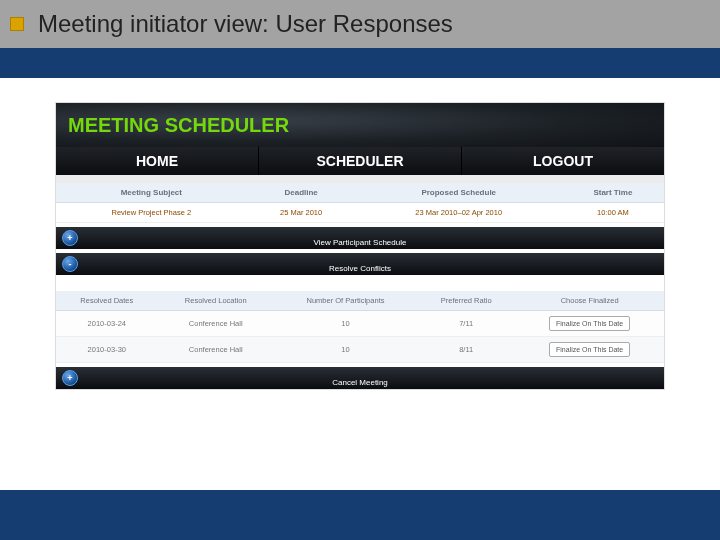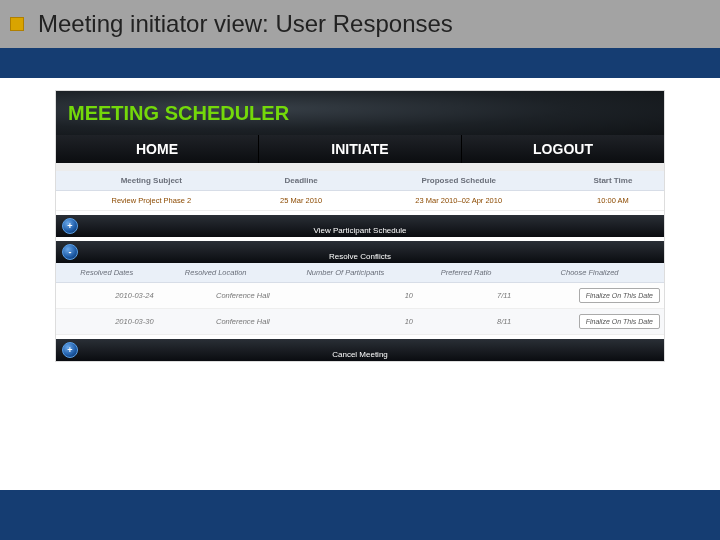--- a/index.html
+++ b/index.html
@@ -4,61 +4,61 @@
 <style>
   * { box-sizing: border-box; margin: 0; padding: 0; }
   html, body { width: 720px; height: 540px; font-family: Arial, sans-serif; background:#fff; }
   .slide { width:720px; height:540px; position:relative; background:#fff; overflow:hidden; }
   .title-band { position:absolute; top:0; left:0; right:0; height:48px; background:#a3a3a3; display:flex; align-items:center; }
   .bullet-sq { width:14px; height:14px; background:#d9a400; border:1px solid #b07f00; margin-left:10px; margin-right:14px; }
   .slide-title { font-size:24px; color:#222; font-weight:400; }
   .blue-band { position:absolute; top:48px; left:0; right:0; height:30px; background:#153d72; }
   .blue-footer { position:absolute; bottom:0; left:0; right:0; height:50px; background:#153d72; }
 
-  .shot { position:absolute; top:90px; left:55px; width:610px; background:#fff; border:1px solid #ddd; }
+  .shot { position:absolute; top:102px; left:55px; width:610px; background:#fff; border:1px solid #ddd; }
   .hdr { height:44px; background: radial-gradient(ellipse at 30% 40%, #384048 0%, #1c2126 55%, #101316 100%); display:flex; align-items:center; padding-left:12px; }
   .brand { font-size:20px; font-weight:bold; letter-spacing:0px; color:#74d90a; font-family: "Arial Black", Arial, sans-serif; }
   .nav { height:28px; background: linear-gradient(to bottom, #1f2227, #0b0d10); display:flex; }
   .nav-item { flex:1; display:flex; align-items:center; justify-content:center; color:#fff; font-size:14px; font-weight:bold; border-right:1px solid #000; cursor:pointer; }
   .nav-item:last-child { border-right:none; }
 
   .gap { background:#ececec; }
   .gap1 { height:8px; }
 
   .tbl1 { width:100%; border-collapse:collapse; font-size:8px; }
   .tbl1 th { background:#eaf0f8; color:#6a6f7a; font-weight:bold; padding:5px 4px; border-bottom:1px solid #d7dde7; text-align:center; }
   .tbl1 td { background:#fff; color:#8c4a00; padding:5px 4px; border-bottom:1px solid #eee; text-align:center; font-size:7.5px; }
 
   .barrow { height:22px; background: linear-gradient(to bottom,#2a2f36,#0a0c10); display:flex; align-items:center; color:#fff; font-size:8px; position:relative; margin-top:4px; cursor:pointer; }
   .barrow .disc { width:16px; height:16px; border-radius:50%; background: radial-gradient(circle at 35% 30%, #6aa8ea, #1d5aa5 60%, #0a2b55); border:1px solid #5aa0e8; margin-left:6px; display:flex; align-items:center; justify-content:center; color:#fff; font-size:9px; font-weight:bold; }
   .barrow .lbl { position:absolute; left:50%; transform:translateX(-50%);margin-top:8px; }
 
-  .tbl2 { width:100%; border-collapse:collapse; font-size:7.5px; margin-top:0;font-style:italic; }
+  .tbl2 { width:100%; border-collapse:collapse; font-size:7.5px; margin-top:16px; }
   .tbl2 th { background:#eaf0f8; color:#6a6f7a; font-weight:normal; padding:5px 4px; border-bottom:1px solid #d7dde7; text-align:center; }
-  .tbl2 td { background:#f7f8fa; color:#777; padding:5px 4px; border-bottom:1px solid #eee; text-align:right; }
+  .tbl2 td { background:#f7f8fa; color:#777; padding:5px 4px; border-bottom:1px solid #eee; text-align:center; }
   .tbl2 tr.alt td { background:#fdfdfd; }
   .btn-finalize { display:inline-block; padding:3px 6px; background:#fff; border:1px solid #aaa; color:#555; font-size:7px; cursor:pointer; border-radius:2px; }
 </style>
 </head>
 <body>
 
 <div class="slide">
   <div class="title-band">
     <div class="bullet-sq"></div>
     <div class="slide-title">Meeting initiator view: User Responses</div>
   </div>
   <div class="blue-band"></div>
 
   <div class="shot">
     <div class="hdr">
       <div class="brand">MEETING SCHEDULER</div>
     </div>
     <div class="nav">
       <div class="nav-item">HOME</div>
-      <div class="nav-item">INITIATE</div>
+      <div class="nav-item">SCHEDULER</div>
       <div class="nav-item">LOGOUT</div>
     </div>
 
     <div class="gap gap1"></div>
 
     <table class="tbl1">
       <thead>
         <tr>
           <th>Meeting Subject</th>
           <th>Deadline</th>

